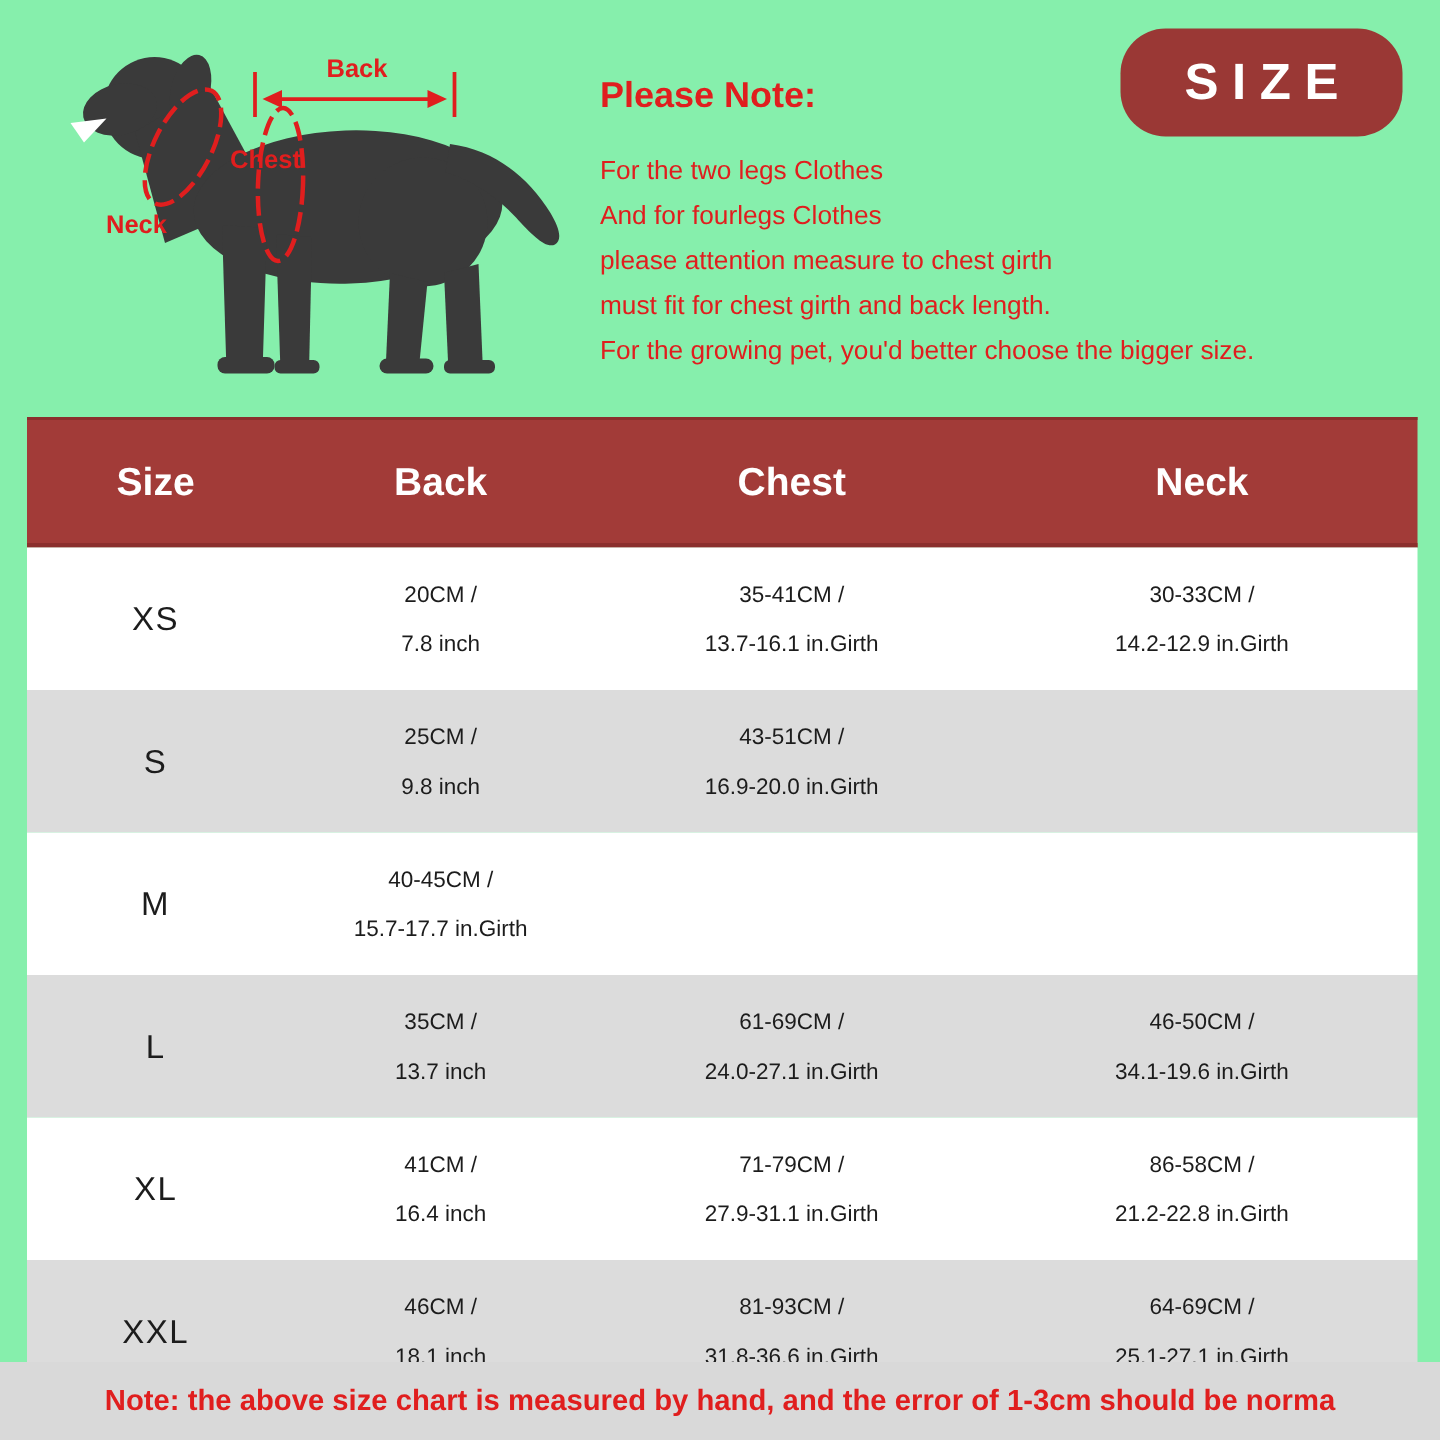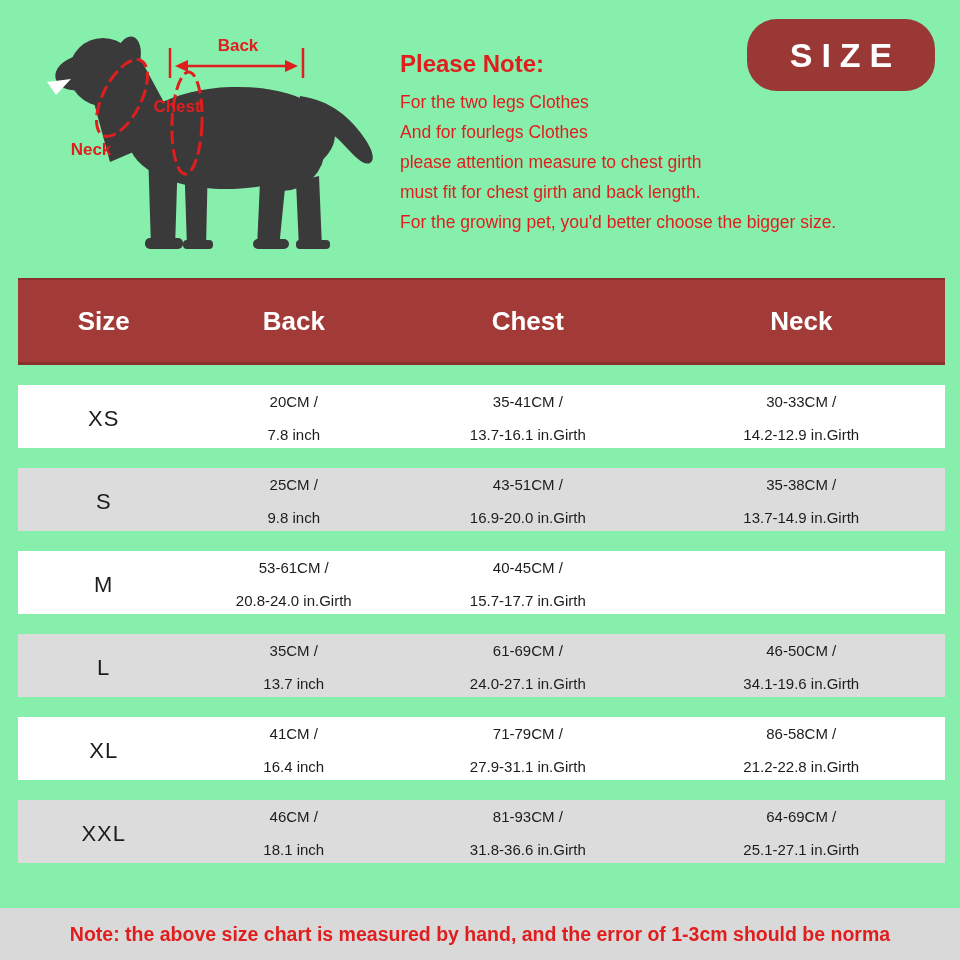--- a/index.html
+++ b/index.html
@@ -9,39 +9,39 @@
   }
   
   .dog-diagram{position:absolute;left:0;top:0;width:400px;height:270px;}
   .dog-shape{fill:var(--dog_dark,#3a3a3a);}
   .anno-stroke{stroke:var(--bright_red,#e01e1e);stroke-width:2.5;fill:none;}
   .anno-ellipse{stroke:var(--bright_red,#e01e1e);stroke-width:3;fill:none;stroke-dasharray:13 5;}
   .anno-fill{fill:var(--bright_red,#e01e1e);}
   .anno-label{fill:var(--bright_red,#e01e1e);font-size:17px;font-weight:bold;}
   
   .please-note{position:absolute;left:400px;top:50px;width:520px;color:var(--bright_red,#e01e1e);}
-  .pn-heading{font-size:24px;font-weight:bold;margin-bottom:9px;}
+  .pn-heading{font-size:24px;font-weight:bold;margin-bottom:20px;}
   .pn-line{font-size:17.5px;font-weight:normal;line-height:30px;white-space:nowrap;}
   
   .size-badge{
     position:absolute;left:747px;top:19px;width:188px;height:72px;border-radius:30px;
     background:var(--badge_maroon,#9a3835);color:#fff;font-size:34px;font-weight:bold;
     letter-spacing:9px;text-indent:9px;display:flex;align-items:center;justify-content:center;
   }
   
   .size-table{position:absolute;left:18px;top:278px;width:927px;}
   .thead{
     display:grid;grid-template-columns:18.5% 22.5% 28% 31%;height:87px;align-items:center;
     background:var(--maroon,#a23b38);color:#fff;font-size:26px;font-weight:bold;
     border-top:2px solid #8b2f2d;border-bottom:3px solid #8b2f2d;box-sizing:border-box;
   }
   .th{text-align:center;}
   .trow{
-    display:grid;grid-template-columns:18.5% 22.5% 28% 31%;height:63px;align-items:center;
-    background:#ffffff;color:var(--cell_text,#1c1c1c);margin-top:20px;
+    display:grid;grid-template-columns:18.5% 22.5% 28% 31%;height:95px;align-items:center;
+    background:#ffffff;color:var(--cell_text,#1c1c1c);
   }
   .trow.alt{background:var(--row_gray,#dcdcdc);}
   .cell{text-align:center;font-size:15px;line-height:33px;}
   .cell span{display:block;}
   .size-cell{font-size:22px;letter-spacing:1px;}
   
   .footer-note{
     position:absolute;left:0;bottom:0;width:960px;height:52px;background:var(--footer_gray,#d9d9d9);
     display:flex;align-items:center;justify-content:center;
     color:var(--bright_red,#e01e1e);font-size:19.5px;font-weight:bold;white-space:nowrap;
@@ -123,32 +123,24 @@
     <div class="trow alt">
       <div class="cell size-cell">S</div>
       <div class="cell">
           <span>25CM /</span>
           <span>9.8 inch</span>
         </div>
       <div class="cell">
           <span>43-51CM /</span>
           <span>16.9-20.0 in.Girth</span>
         </div>
-      <div class="cell">
-          <span>35-38CM /</span>
-          <span>13.7-14.9 in.Girth</span>
-        </div>
     </div>
 
     <div class="trow">
       <div class="cell size-cell">M</div>
-      <div class="cell">
-          <span>53-61CM /</span>
-          <span>20.8-24.0 in.Girth</span>
-        </div>
       <div class="cell">
           <span>40-45CM /</span>
           <span>15.7-17.7 in.Girth</span>
         </div>
     </div>
 
     <div class="trow alt">
       <div class="cell size-cell">L</div>
       <div class="cell">
           <span>35CM /</span>

